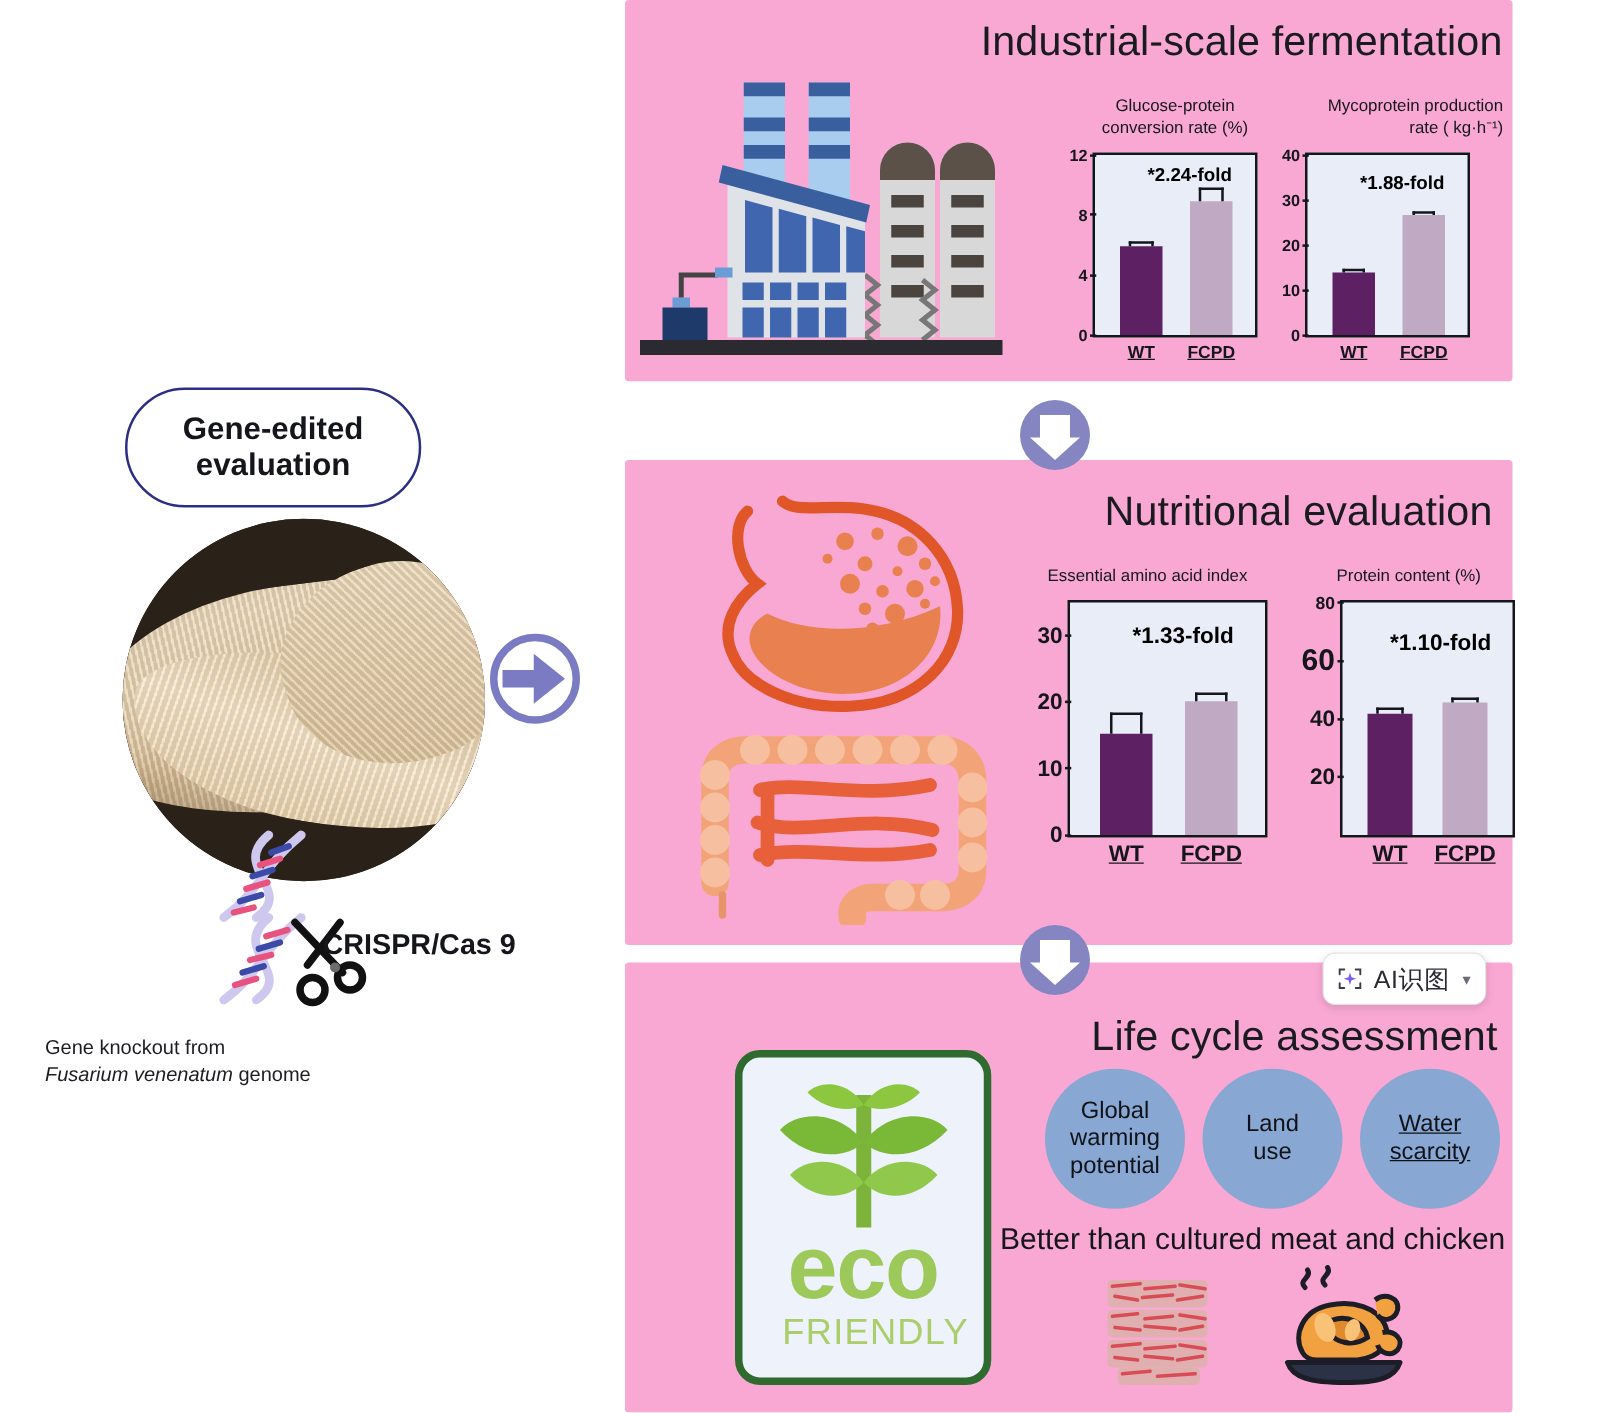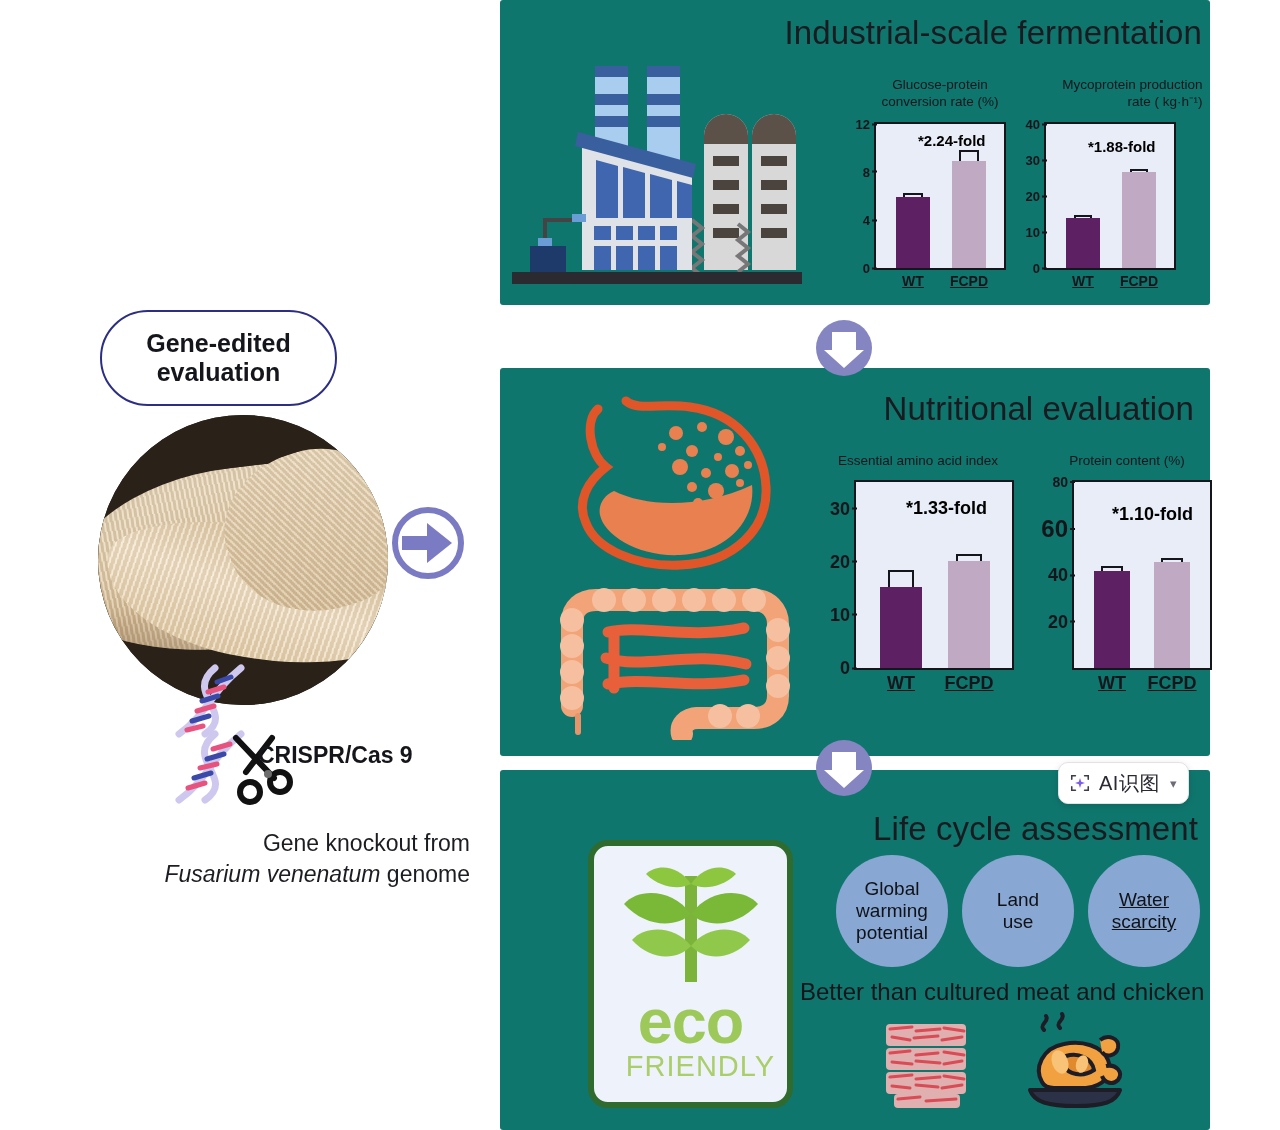--- a/index.html
+++ b/index.html
@@ -57,32 +57,32 @@
 
   .dna { position: absolute; left: 155px; top: 660px; width: 120px; height: 145px; z-index: 7; }
   .scissors { position: absolute; left: 228px; top: 732px; width: 80px; height: 80px; z-index: 7; }
 
   .crispr-label {
     position: absolute; left: 258px; top: 742px;
     font-size: 23px; font-weight: bold; color: #15161c; z-index: 8;
   }
   .knockout-caption {
     position: absolute; left: 0; top: 828px; width: 470px;
-    text-align: right; font-size: 23px; color: #1c1d22; line-height: 1.35;
+    text-align: left; font-size: 16px; color: #1c1d22; line-height: 1.35; padding-left: 36px;
   }
   .knockout-caption .ital { font-style: italic; }
 
   .arrow-right {
     position: absolute; left: 388px; top: 503px; width: 80px; height: 80px; z-index: 9;
   }
 
   
   .panel {
     position: absolute; left: 500px; width: 710px;
-    background: #0f766e; border-radius: 3px;
+    background: #f9a8d4; border-radius: 3px;
   }
   #panel-fermentation { top: 0px; height: 305px; }
   #panel-nutrition    { top: 368px; height: 388px; }
   #panel-lca          { top: 770px; height: 360px; }
 
   .panel-title {
     position: absolute; font-size: 33px; color: #1a1b20; white-space: nowrap; letter-spacing: .1px;
   }
   #title-ferm { right: 8px; top: 14px; }
   #title-nutr { right: 16px; top: 22px; }
@@ -130,22 +130,22 @@
   
   #stomach   { position: absolute; left: 540px; top: 395px; width: 250px; height: 185px; }
   #intestine { position: absolute; left: 548px; top: 580px; width: 252px; height: 160px; }
 
   
   #eco-logo {
     position: absolute; left: 588px; top: 840px; width: 205px; height: 268px;
     border: 6px solid #2f6b2f; border-radius: 20px; background: #eef2fb;
   }
   #eco-logo .eco-word {
-    position: absolute; left: 0; right: 0; top: 144px; text-align: center;
-    font-size: 63px; font-weight: bold; color: #9dc95b; letter-spacing: -1px; line-height: 1;
+    position: absolute; left: 0; right: 0; top: 132px; text-align: center;
+    font-size: 72px; font-weight: bold; color: #9dc95b; letter-spacing: -1px; line-height: 1;
   }
   #eco-logo .eco-sub {
     position: absolute; left: 0; right: 0; top: 204px; text-align: center;
     font-size: 29px; font-weight: normal; color: #a9ce6a; letter-spacing: 1px; margin-left: 20px;
   }
   #eco-plant { position: absolute; left: 50%; top: 12px; transform: translateX(-50%); width: 150px; height: 128px; }
 
   
   .lca-circle {
     position: absolute; width: 112px; height: 112px; border-radius: 50%;

